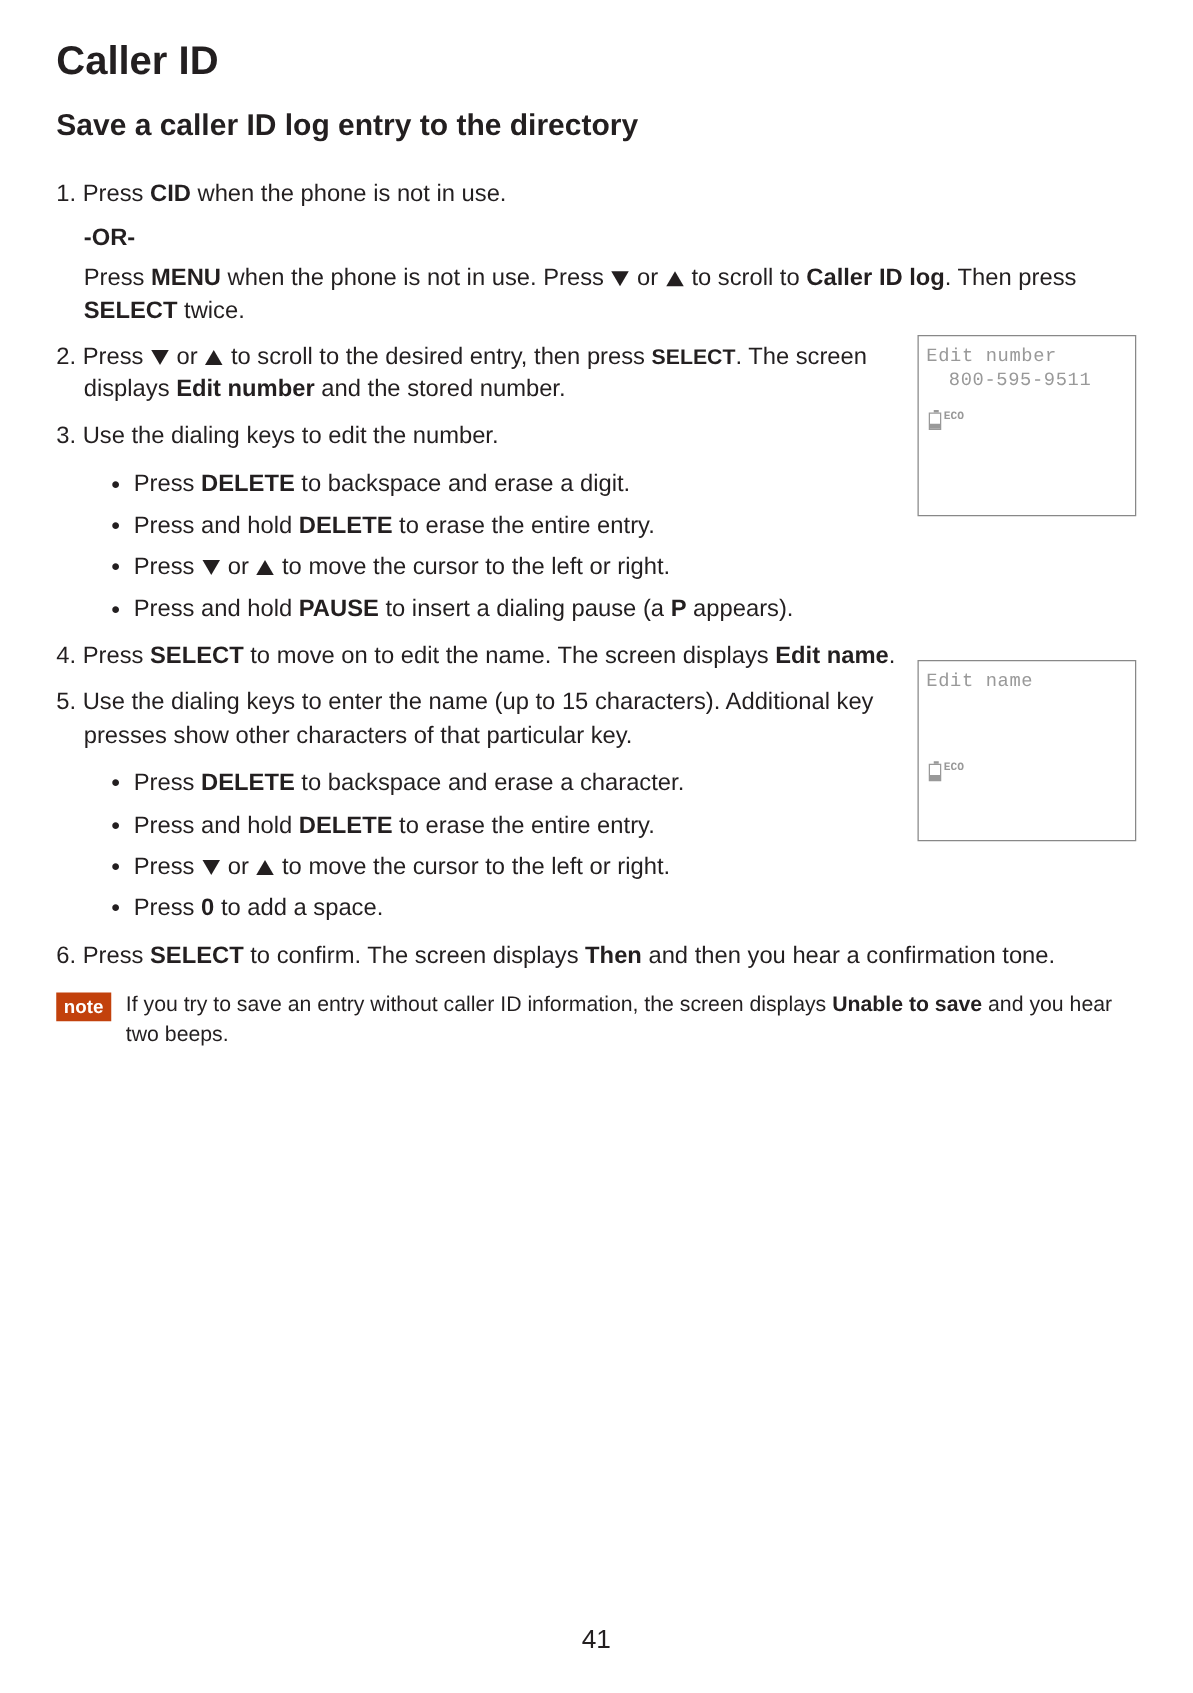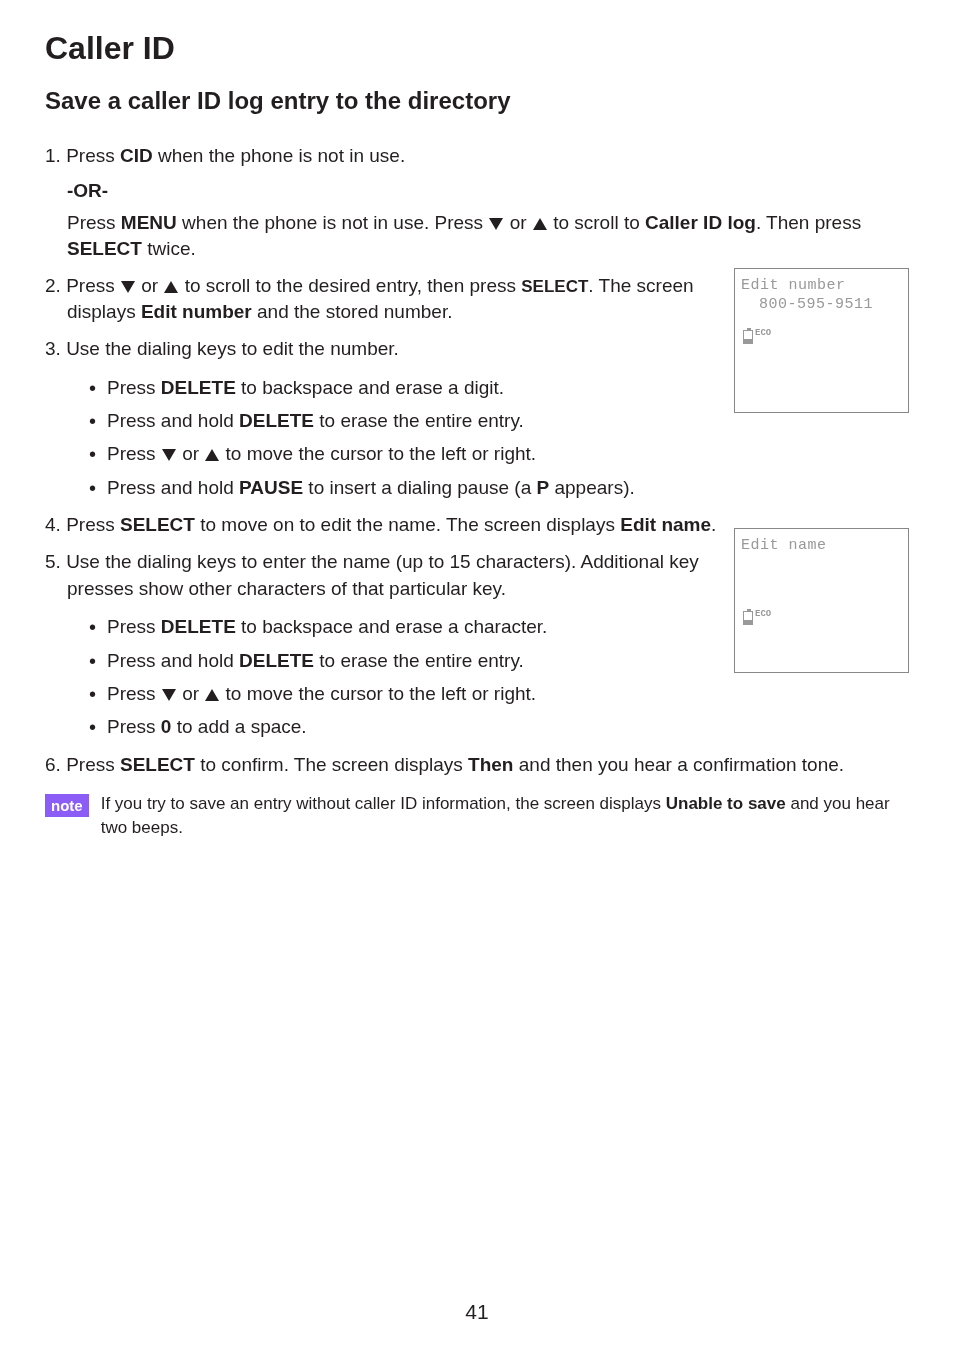--- a/index.html
+++ b/index.html
@@ -87,21 +87,21 @@
       border-bottom: 12px solid #231f20;
       vertical-align: middle;
       margin: 0 1px;
     }
     .note-container {
       display: flex;
       align-items: flex-start;
       margin-top: 14px;
     }
     .note-badge {
-      background: #8b5cf6;
+      background: #c2410c;
       color: #fff;
       font-size: 15px;
       font-weight: bold;
       padding: 3px 6px;
       margin-right: 12px;
       margin-top: 2px;
       flex-shrink: 0;
     }
     .note-text {
       font-size: 17px;

